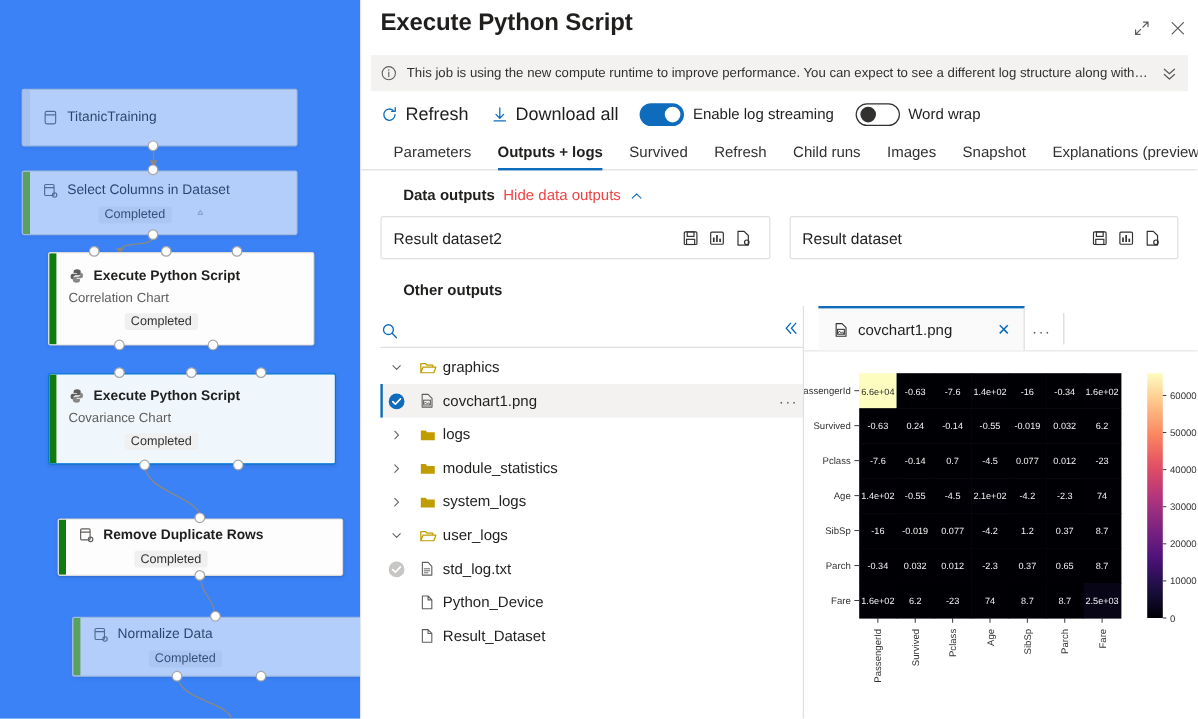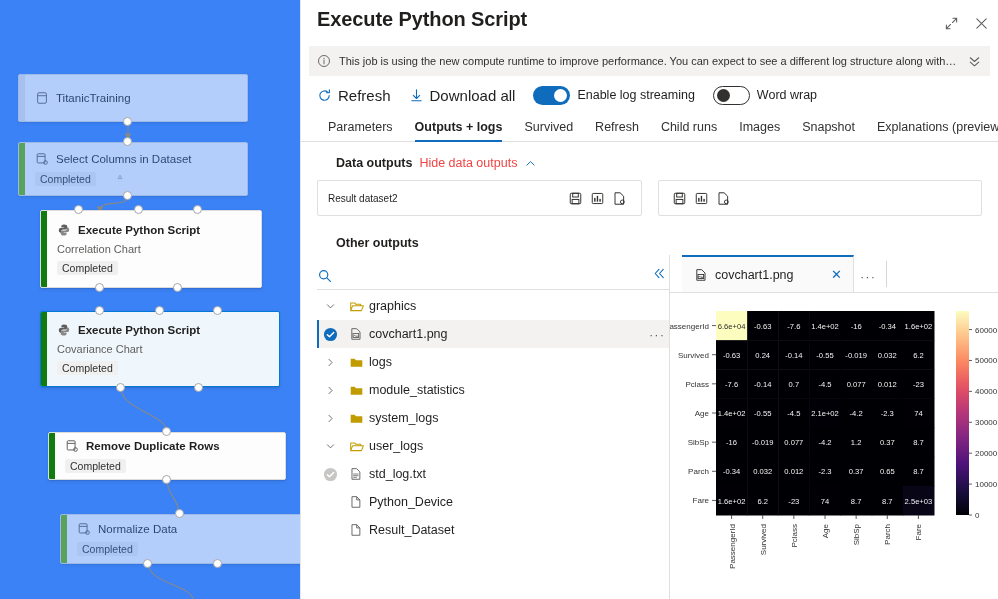--- a/index.html
+++ b/index.html
@@ -34,21 +34,21 @@
   .node.sel { background: #eff6fc; border-color: #0078d4; }
   .node.faded { opacity: .62; }
   .node-title {
     display: flex; align-items: center; gap: 7px;
     font-size: 11.5px; color: #201f1e;
   }
   .node-title.bold { font-weight: 700; }
   .node-sub { font-size: 11px; color: #605e5c; margin-top: 6px; }
   .node-status {
     margin-top: 6px; display: inline-flex; align-items: center; gap: 18px;
-    font-size: 10.5px; color: #323130;
+    font-size: 10.5px; color: #323130; margin-left: 47px;
   }
   .node-status .pill {
     background: #f0f0f0; border-radius: 2px; padding: 1px 5px;
   }
   .port {
     position: absolute; width: 9px; height: 9px; border-radius: 50%;
     background: #fff; border: 1.1px solid #a6a6a6;
   }
   .nicon { flex: 0 0 auto; width: 14px; height: 14px; display:block; }
 
@@ -115,21 +115,21 @@
   }
 
   .sec-title { font-size: 12.5px; font-weight: 700; color: #201f1e; padding-left: 19px; }
   .sec-link { font-size: 12.5px; color: #ef4444; cursor: pointer; }
 
   .dorow { display: flex; gap: 16px; padding: 0 16px; margin-top: 10px; }
   .docard {
     flex: 1; height: 36px; border: 1px solid #e1dfdd; border-radius: 2px;
     display: flex; align-items: center; padding: 0 10px;
   }
-  .docard .nm { flex: 1; font-size: 10px; color: #201f1e; }
+  .docard .nm { flex: 1; font-size: 13px; color: #201f1e; }
   .do-ic { width: 22px; display: flex; justify-content: center; cursor: pointer; color:#323130;}
 
   
   #explorer {
     position: absolute; left: 16px; top: 262px; width: 352px; bottom: 0;
   }
   .searchbar {
     height: 28px; border-bottom: 1px solid #e1dfdd;
     display: flex; align-items: center; gap: 6px;
   }
@@ -396,20 +396,21 @@
         </svg>
       </span>
       <span class="do-ic">
         <svg width="15" height="15" viewBox="0 0 16 16">
           <path d="M3.2 1.9 h5.4 L12.4 5.6 v8.5 H3.2 z" fill="none" stroke="#323130" stroke-width="1.05" stroke-linejoin="round"></path>
           <circle cx="11" cy="11.6" r="2" fill="none" stroke="#323130" stroke-width="1.05"></circle>
         </svg>
       </span>
     </div>
     <div class="docard">
+      <span class="nm">Result dataset</span>
       <span class="do-ic">
         <svg width="15" height="15" viewBox="0 0 16 16">
           <rect x="2.4" y="2.4" width="11.2" height="11.2" rx="1" fill="none" stroke="#323130" stroke-width="1.05"></rect>
           <rect x="5" y="2.4" width="6" height="4" fill="none" stroke="#323130" stroke-width="1.05"></rect>
           <rect x="4.4" y="9" width="7.2" height="4.6" fill="none" stroke="#323130" stroke-width="1.05"></rect>
         </svg>
       </span>
       <span class="do-ic">
         <svg width="15" height="15" viewBox="0 0 16 16">
           <rect x="2.4" y="2.6" width="11.2" height="10.8" rx="1" fill="none" stroke="#323130" stroke-width="1.05"></rect>

